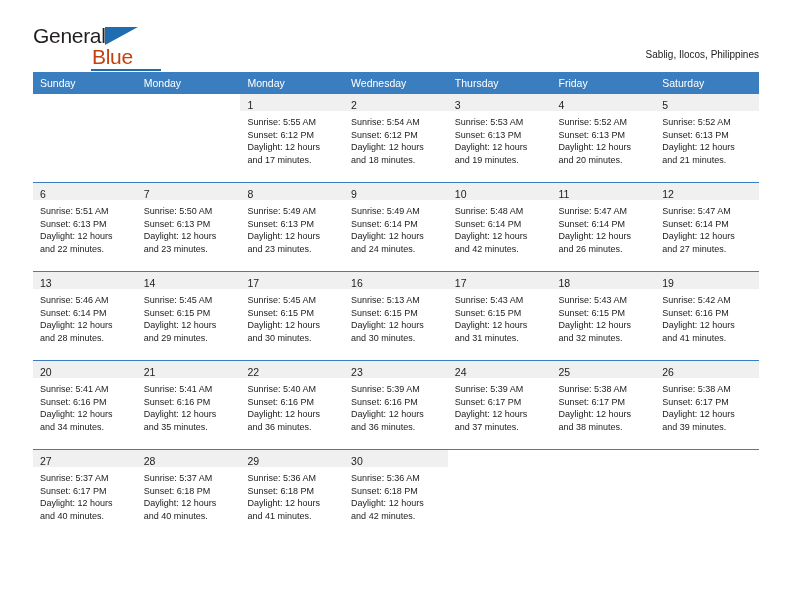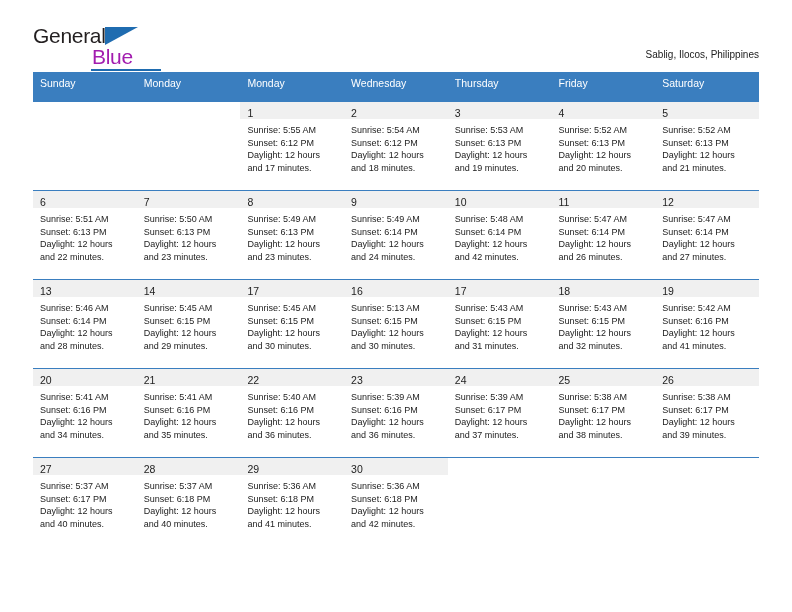--- a/index.html
+++ b/index.html
@@ -54,21 +54,21 @@
     height: 0;
     border-left: 33px solid #1f6cb0;
     border-bottom: 18px solid transparent;
   }
   .logo-blue {
     position: absolute;
     left: 59px;
     top: 21px;
     font-size: 21px;
     letter-spacing: -0.3px;
-    color: #a21caf;
+    color: #c2410c;
     line-height: 1;
   }
   .logo-underline {
     position: absolute;
     left: 58px;
     top: 44px;
     width: 70px;
     height: 2px;
     background: #1f6cb0;
   }
@@ -97,21 +97,21 @@
     table-layout: fixed;
   }
   .calendar col { width: 103.71px; }
 
   .dow-row th {
     background: #3a7ebf;
     color: #ffffff;
     font-size: 10.5px;
     font-weight: normal;
     text-align: left;
-    padding: 5px 0 13px 7px;
+    padding: 5px 0 5px 7px;
     height: 11px;
     border: none;
   }
 
   .week-row td {
     vertical-align: top;
     padding: 0;
     border: none;
     border-top: 1.5px solid #3a7ebf;
     height: 88px;

